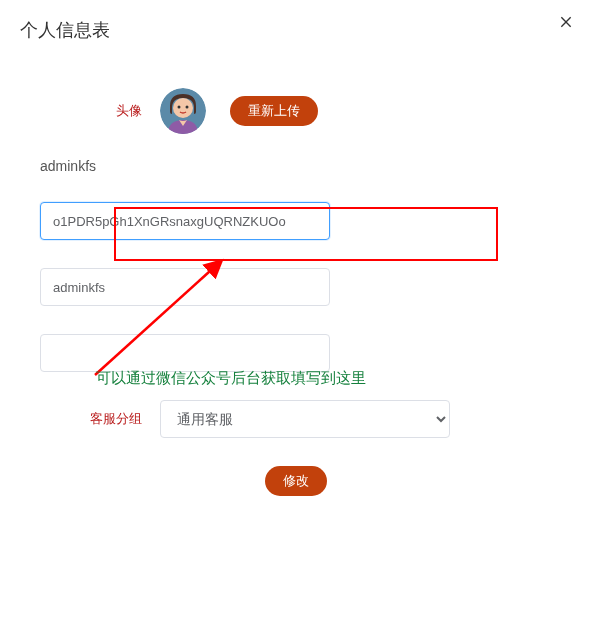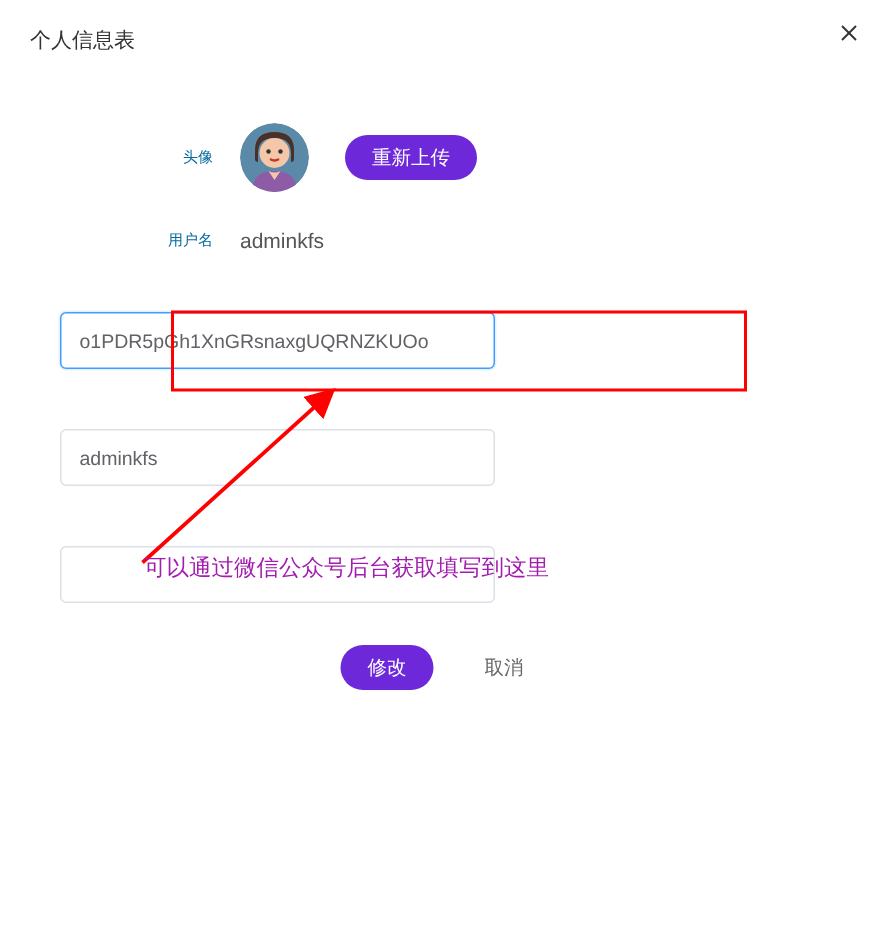--- a/index.html
+++ b/index.html
@@ -15,21 +15,21 @@
     .modal {
       width: 100%;
       height: 100%;
       position: relative;
     }
     .modal-header {
       padding: 18px 20px;
       position: relative;
     }
     .modal-title {
-      font-size: 14px;
+      font-size: 18px;
       color: #333;
       font-weight: normal;
     }
     .close-btn {
       position: absolute;
       top: 12px;
       right: 16px;
       width: 20px;
       height: 20px;
       cursor: pointer;
@@ -44,22 +44,22 @@
     .form-row {
       display: flex;
       align-items: center;
       margin-bottom: 28px;
     }
     .form-row.avatar-row { margin-bottom: 24px; padding-top: 8px; }
     .form-label {
       width: 120px;
       text-align: right;
       padding-right: 18px;
-      color: #0369a1;
-      font-size: 10px;
+      color: #b91c1c;
+      font-size: 13px;
       flex-shrink: 0;
     }
     .form-control-wrap {
       flex: 1;
       display: flex;
       align-items: center;
       position: relative;
     }
     .avatar {
       width: 46px;
@@ -72,21 +72,21 @@
     .btn {
       display: inline-block;
       border: none;
       border-radius: 16px;
       padding: 7px 18px;
       font-size: 13px;
       cursor: pointer;
       line-height: 1.2;
     }
     .btn-primary {
-      background: #6d28d9;
+      background: #c2410c;
       color: #fff;
     }
     .btn-reupload { margin-left: 24px; }
     .btn-default {
       background: transparent;
       color: #666;
       padding: 7px 16px;
     }
     .static-text {
       color: #555;
@@ -95,21 +95,20 @@
     .input {
       width: 290px;
       height: 38px;
       border: 1px solid #dcdfe6;
       border-radius: 4px;
       padding: 0 12px;
       font-size: 13px;
       color: #606266;
       outline: none;
       font-family: inherit;
-      margin-top: 12px;
     }
     .input.focused {
       border-color: #409eff;
       box-shadow: 0 0 0 1px rgba(64,158,255,.15);
     }
     .select {
       width: 290px;
       height: 38px;
       border: 1px solid #dcdfe6;
       border-radius: 4px;
@@ -121,21 +120,21 @@
       font-family: inherit;
     }
     .highlight-box {
       position: absolute;
       border: 2.5px solid #ff0000;
       pointer-events: none;
       z-index: 5;
     }
     .annotation-text {
       position: absolute;
-      color: #a21caf;
+      color: #15803d;
       font-size: 15px;
       z-index: 6;
       white-space: nowrap;
     }
     .arrow-svg {
       position: absolute;
       z-index: 6;
       pointer-events: none;
     }
     .footer {
@@ -175,21 +174,20 @@
             <path d="M20 24 Q23 26 26 24" stroke="#c0392b" stroke-width="1.5" fill="none"></path>
             <path d="M8 46 Q8 32 23 32 Q38 32 38 46 Z" fill="#8e5ba6"></path>
             <path d="M19 32 L23 38 L27 32 Q23 34 19 32" fill="#f4c7a8"></path>
           </svg>
         </div>
         <button class="btn btn-primary btn-reupload">重新上传</button>
       </div>
     </div>
 
     <div class="form-row">
-      <div class="form-label">用户名</div>
       <div class="form-control-wrap">
         <span class="static-text">adminkfs</span>
       </div>
     </div>
 
     <div class="form-row" style="position:relative;">
       <div class="form-control-wrap">
         <input class="input focused" type="text" value="o1PDR5pGh1XnGRsnaxgUQRNZKUOo" style="">
       </div>
     </div>
@@ -201,24 +199,31 @@
     </div>
 
     <div class="form-row">
       <div class="form-control-wrap">
         <input class="input" type="text" value="" style="">
       </div>
     </div>
 
 
 
+    <div class="form-row">
+      <div class="form-label">客服分组</div>
+      <div class="form-control-wrap">
+        <select class="select">
+          <option>通用客服</option>
+        </select>
+      </div>
+    </div>
 
     <div class="footer">
       <button class="btn btn-primary">修改</button>
-      <button class="btn btn-default">取消</button>
     </div>
 
   </div>
 
   <div class="highlight-box" style="left:114px; top:207px; width:384px; height:54px;"></div>
 
   <svg class="arrow-svg" style="left:80px; top:250px; width:160px; height:130px;" viewBox="0 0 160 130">
     <defs>
       <marker id="arrowhead" markerWidth="8" markerHeight="8" refX="6" refY="4" orient="auto">
         <polygon points="0 0, 8 4, 0 8" fill="#ff0000"></polygon>

